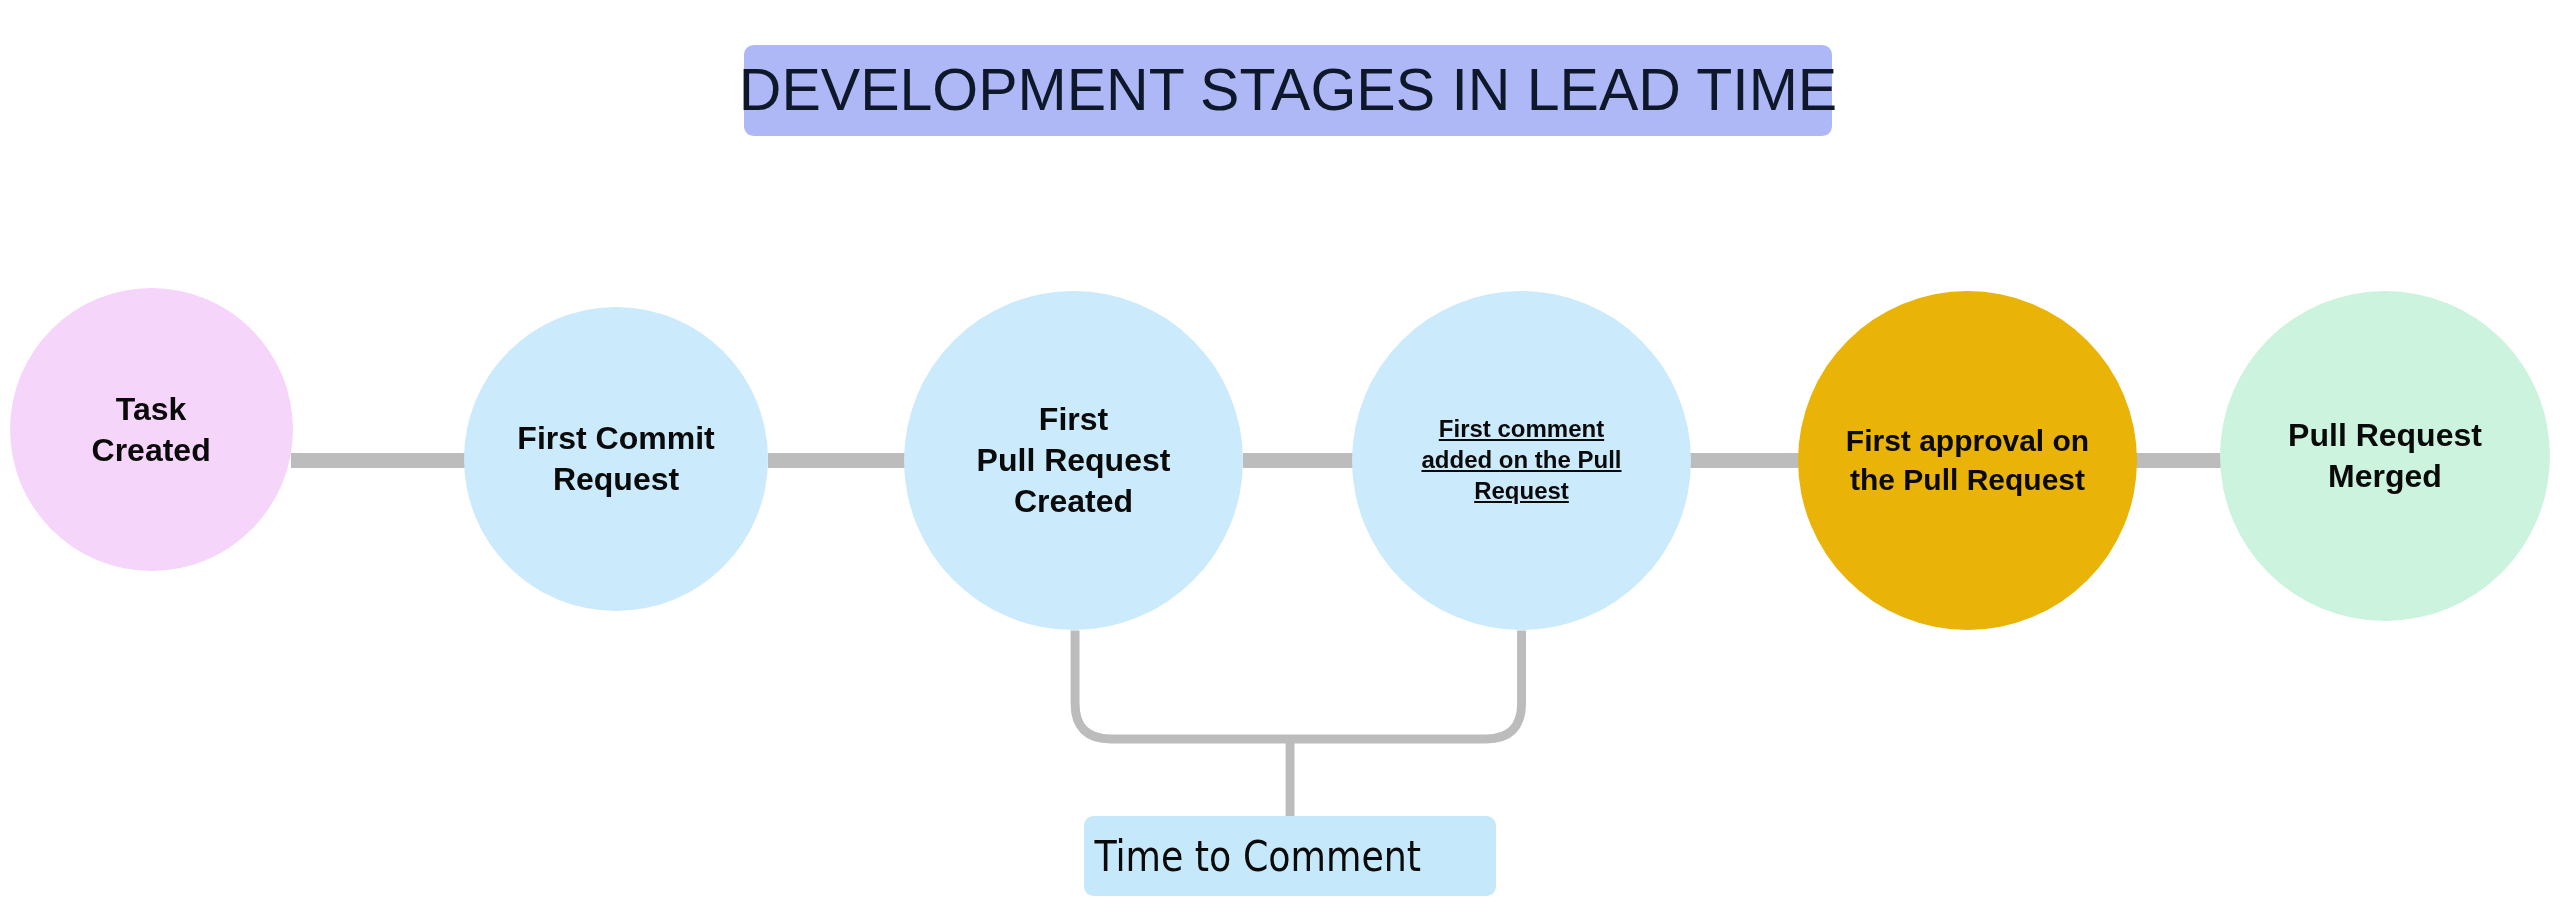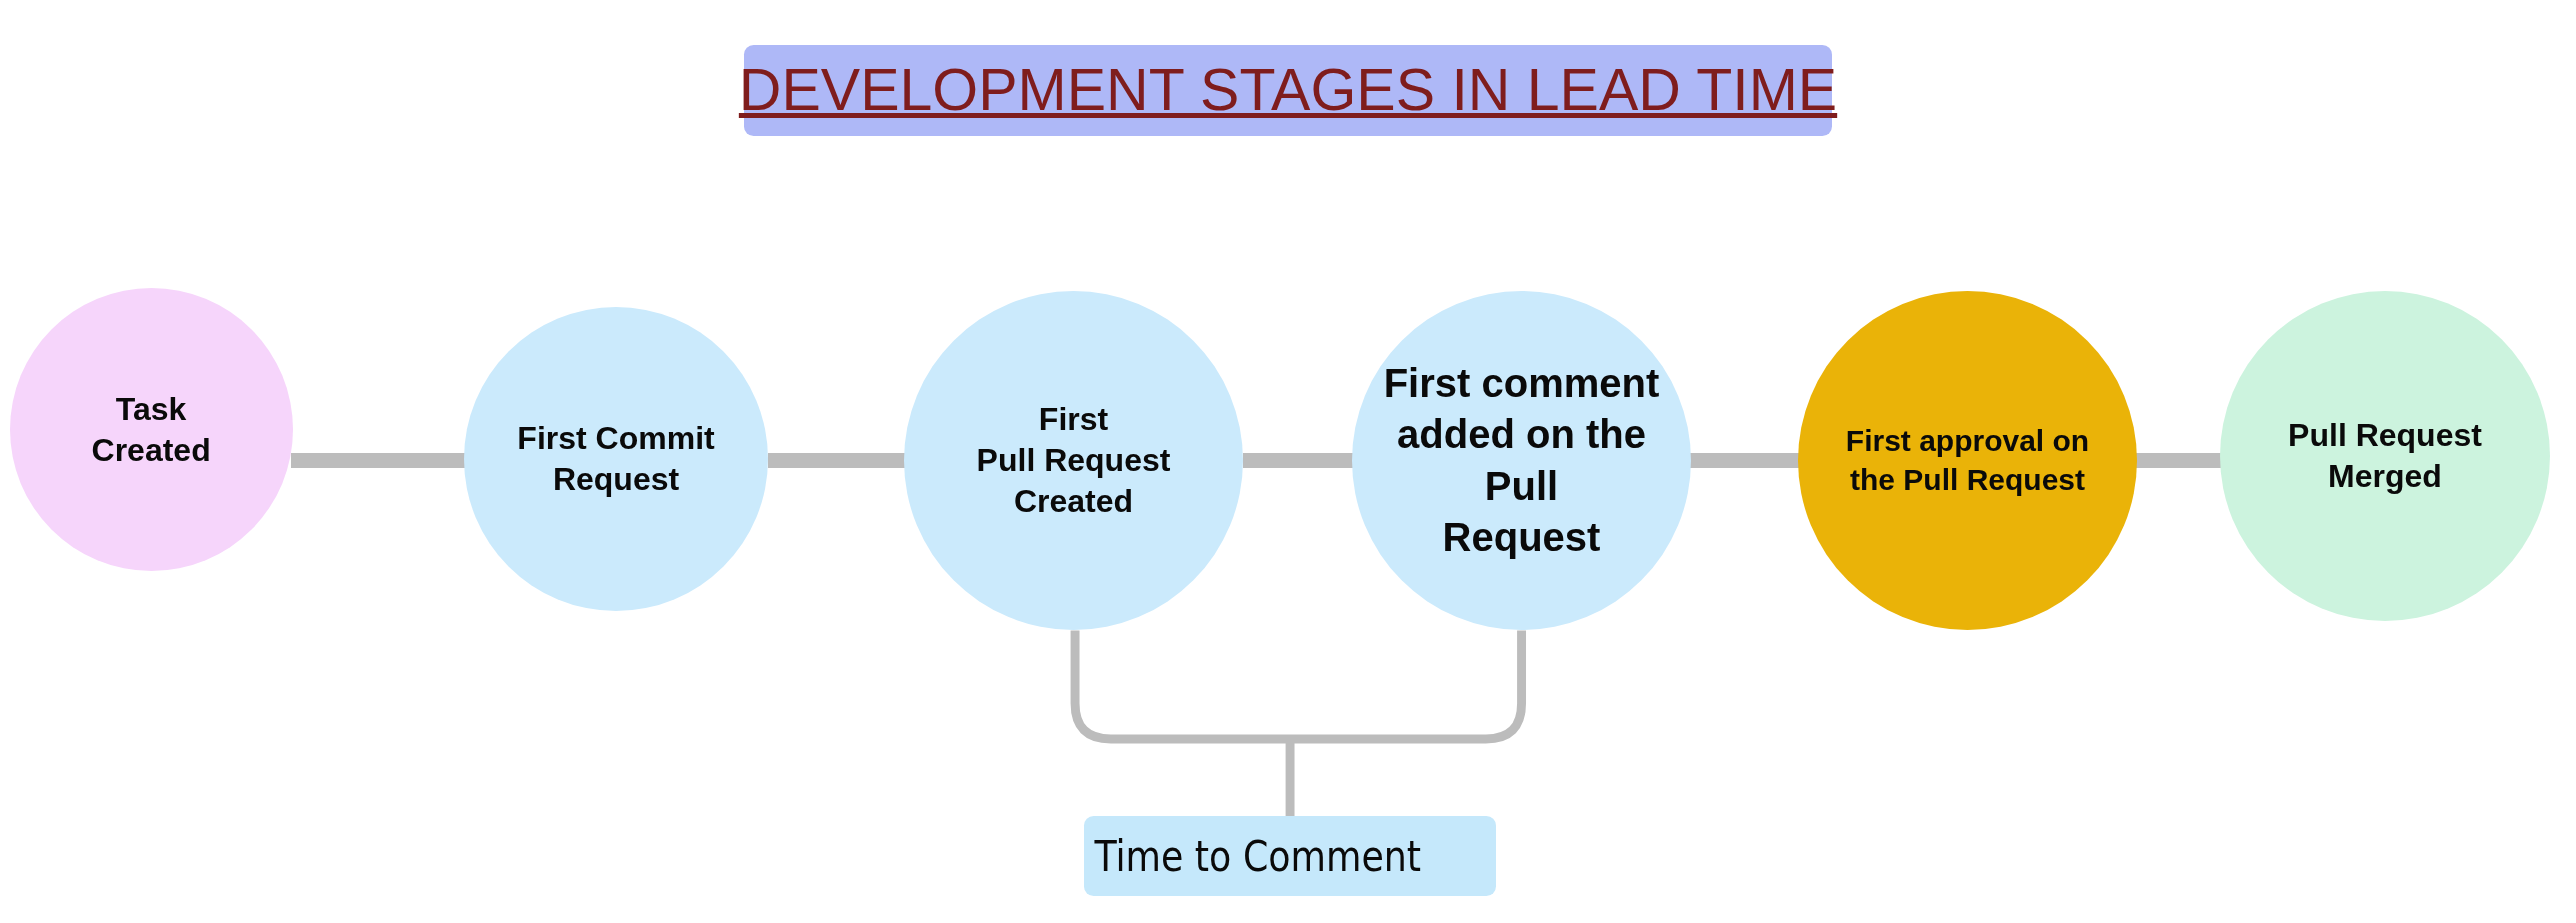--- a/index.html
+++ b/index.html
@@ -105,21 +105,21 @@
     font-stretch: condensed;
     transform: scaleX(0.94);
   }
 </style>
 </head>
 <body>
 
 <div id="canvas">
 
   <div class="title-banner" style="background: rgb(174, 184, 247);">
-    <span class="title-text" style="color: #7f1d1d; text-decoration: underline;">DEVELOPMENT STAGES IN LEAD TIME</span>
+    <span class="title-text" style="color: #0f172a;">DEVELOPMENT STAGES IN LEAD TIME</span>
   </div>
 
   <div class="connector" id="connector-1-2" style="left: 291px; width: 176px; background: rgb(188, 188, 188);"></div>
   <div class="connector" id="connector-2-3" style="left: 768px; width: 139px; background: rgb(188, 188, 188);"></div>
   <div class="connector" id="connector-3-4" style="left: 1243px; width: 110px; background: rgb(188, 188, 188);"></div>
   <div class="connector" id="connector-4-5" style="left: 1690px; width: 110px; background: rgb(188, 188, 188);"></div>
   <div class="connector" id="connector-5-6" style="left: 2136px; width: 85px; background: rgb(188, 188, 188);"></div>
 
   <div class="stage" id="stage-0" style="left: 9.6px; top: 288px; width: 283px; height: 283px; background: rgb(246, 213, 251);">
     <span class="stage-label" style="font-size: 32px;">Task
@@ -128,21 +128,21 @@
   <div class="stage" id="stage-1" style="left: 464px; top: 307px; width: 304px; height: 304px; background: rgb(203, 234, 252);">
     <span class="stage-label" style="font-size: 32px;">First Commit
 Request</span>
   </div>
   <div class="stage" id="stage-2" style="left: 904px; top: 291px; width: 339px; height: 339px; background: rgb(203, 234, 252);">
     <span class="stage-label" style="font-size: 32px;">First
 Pull Request
 Created</span>
   </div>
   <div class="stage" id="stage-3" style="left: 1352px; top: 291px; width: 339px; height: 339px; background: rgb(203, 234, 252);">
-    <span class="stage-label" style="font-size: 40px;">First comment
+    <span class="stage-label" style="font-size: 24px; text-decoration: underline;">First comment
 added on the Pull
 Request</span>
   </div>
   <div class="stage" id="stage-4" style="left: 1798px; top: 291px; width: 339px; height: 339px; background: #eab308;">
     <span class="stage-label" style="font-size: 30px;">First approval on
 the Pull Request</span>
   </div>
   <div class="stage" id="stage-5" style="left: 2220px; top: 291px; width: 330px; height: 330px; background: rgb(204, 243, 222);">
     <span class="stage-label" style="font-size: 32px;">Pull Request
 Merged</span>

